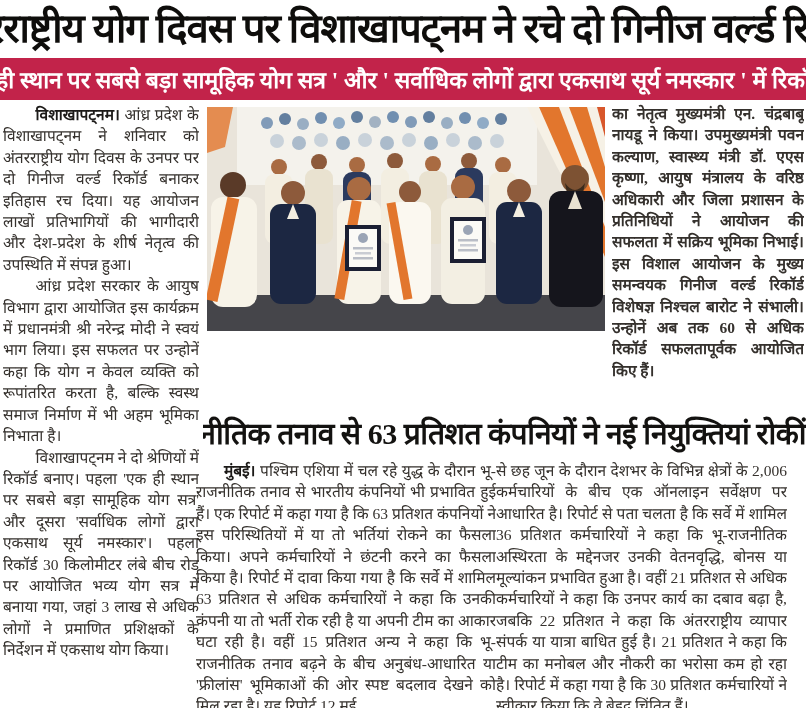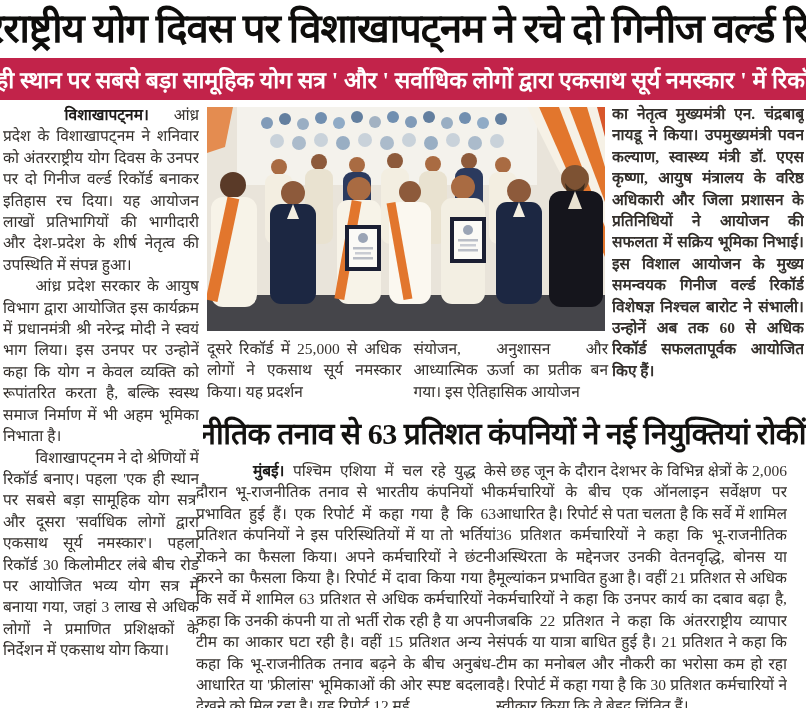--- a/index.html
+++ b/index.html
@@ -25,21 +25,21 @@
     display:flex;align-items:center;justify-content:center;
     font-size:23px;font-weight:700;color:#ffffff;
     white-space:nowrap;overflow:hidden;
   }
   
   .bodytext{
     font-size:15.5px;line-height:21.4px;text-align:justify;
     color:#35312d;
   }
   .bodytext p{margin:0;text-indent:2.1em;}
-  .lead{font-weight:700;color:#1c1a18;margin-left:29px;}
+  .lead{font-weight:700;color:#1c1a18;}
   .col-left{position:absolute;left:3px;top:104px;width:196px;height:604px;overflow:hidden;}
   .col-right{position:absolute;left:612px;top:103px;width:192px;height:292px;overflow:hidden;font-weight:bold;}
   .col-right p{text-indent:0;}
   
   .photo-wrap{
     position:absolute;left:207px;top:107px;width:398px;height:224px;
     overflow:hidden;background:#ddd8ce;
   }
   .photo-wrap svg{display:block;width:100%;height:100%;}
   .caption-row{
@@ -63,21 +63,21 @@
 <body>
 
 <div class="page">
 
   <div class="main-headline">अंतरराष्ट्रीय योग दिवस पर विशाखापट्नम ने रचे दो गिनीज वर्ल्ड रिकॉर्ड</div>
 
   <div class="sub-headline">' एक ही स्थान पर सबसे बड़ा सामूहिक योग सत्र ' और ' सर्वाधिक लोगों द्वारा एकसाथ सूर्य नमस्कार ' में रिकॉर्ड दर्ज</div>
 
   <div class="col-left bodytext">
     <p><span class="lead">विशाखापट्नम।</span> <span>आंध्र प्रदेश के विशाखापट्नम ने शनिवार को अंतरराष्ट्रीय योग दिवस के उनपर पर दो गिनीज वर्ल्ड रिकॉर्ड बनाकर इतिहास रच दिया। यह आयोजन लाखों प्रतिभागियों की भागीदारी और देश-प्रदेश के शीर्ष नेतृत्व की उपस्थिति में संपन्न हुआ।</span></p>
-    <p>आंध्र प्रदेश सरकार के आयुष विभाग द्वारा आयोजित इस कार्यक्रम में प्रधानमंत्री श्री नरेन्द्र मोदी ने स्वयं भाग लिया। इस उनपर पर उन्होनें कहा कि योग न केवल व्यक्ति को रूपांतरित करता है, बल्कि स्वस्थ समाज निर्माण में भी अहम भूमिका निभाता है।</p>
+    <p>आंध्र प्रदेश सरकार के आयुष विभाग द्वारा आयोजित इस कार्यक्रम में प्रधानमंत्री श्री नरेन्द्र मोदी ने स्वयं भाग लिया। इस सफलत पर उन्होनें कहा कि योग न केवल व्यक्ति को रूपांतरित करता है, बल्कि स्वस्थ समाज निर्माण में भी अहम भूमिका निभाता है।</p>
     <p>विशाखापट्नम ने दो श्रेणियों में रिकॉर्ड बनाए। पहला 'एक ही स्थान पर सबसे बड़ा सामूहिक योग सत्र' और दूसरा 'सर्वाधिक लोगों द्वारा एकसाथ सूर्य नमस्कार'। पहला रिकॉर्ड 30 किलोमीटर लंबे बीच रोड पर आयोजित भव्य योग सत्र में बनाया गया, जहां 3 लाख से अधिक लोगों ने प्रमाणित प्रशिक्षकों के निर्देशन में एकसाथ योग किया।</p>
   </div>
 
   <div class="photo-wrap">
     <svg viewBox="0 0 398 224" preserveAspectRatio="none">
 
       <rect x="0" y="0" width="398" height="224" fill="#e9e4da"></rect>
       <rect x="30" y="0" width="300" height="78" fill="#f4f2ec"></rect>
 
       <g opacity="0.85">
@@ -207,24 +207,20 @@
         <rect x="243" y="110" width="36" height="46" fill="#1b1f33"></rect>
         <rect x="247" y="114" width="28" height="38" fill="#fbfaf6"></rect>
         <circle cx="261" cy="123" r="5" fill="#9aa4b5"></circle>
         <rect x="251" y="132" width="20" height="2.5" fill="#b9bdc6"></rect>
         <rect x="253" y="137" width="16" height="2.5" fill="#c9ccd3"></rect>
         <rect x="251" y="142" width="20" height="2.5" fill="#b9bdc6"></rect>
       </g>
     </svg>
   </div>
 
-  <div class="caption-row">
-    <div class="caption-col">दूसरे रिकॉर्ड में 25,000 से अधिक लोगों ने एकसाथ सूर्य नमस्कार किया। यह प्रदर्शन</div>
-    <div class="caption-col">संयोजन, अनुशासन और आध्यात्मिक ऊर्जा का प्रतीक बन गया। इस ऐतिहासिक आयोजन</div>
-  </div>
 
   <div class="col-right bodytext">
     <p>का नेतृत्व मुख्यमंत्री एन. चंद्रबाबू नायडू ने किया। उपमुख्यमंत्री पवन कल्याण, स्वास्थ्य मंत्री डॉ. एएस कृष्णा, आयुष मंत्रालय के वरिष्ठ अधिकारी और जिला प्रशासन के प्रतिनिधियों ने आयोजन की सफलता में सक्रिय भूमिका निभाई। इस विशाल आयोजन के मुख्य समन्वयक गिनीज वर्ल्ड रिकॉर्ड विशेषज्ञ निश्चल बारोट ने संभाली। उन्होनें अब तक 60 से अधिक रिकॉर्ड सफलतापूर्वक आयोजित किए हैं।</p>
   </div>
 
   <div class="headline-2">भू-राजनीतिक तनाव से 63 प्रतिशत कंपनियों ने नई नियुक्तियां रोकीं- रिपोर्ट</div>
 
   <div class="a2-col1 bodytext">
     <p><span class="lead">मुंबई।</span> <span>पश्चिम एशिया में चल रहे युद्ध के दौरान भू-राजनीतिक तनाव से भारतीय कंपनियों भी प्रभावित हुई हैं। एक रिपोर्ट में कहा गया है कि 63 प्रतिशत कंपनियों ने इस परिस्थितियों में या तो भर्तियां रोकने का फैसला किया। अपने कर्मचारियों ने छंटनी करने का फैसला किया है। रिपोर्ट में दावा किया गया है कि सर्वे में शामिल 63 प्रतिशत से अधिक कर्मचारियों ने कहा कि उनकी कंपनी या तो भर्ती रोक रही है या अपनी टीम का आकार घटा रही है। वहीं 15 प्रतिशत अन्य ने कहा कि भू-राजनीतिक तनाव बढ़ने के बीच अनुबंध-आधारित या 'फ्रीलांस' भूमिकाओं की ओर स्पष्ट बदलाव देखने को मिल रहा है। यह रिपोर्ट 12 मई</span></p>
   </div>

